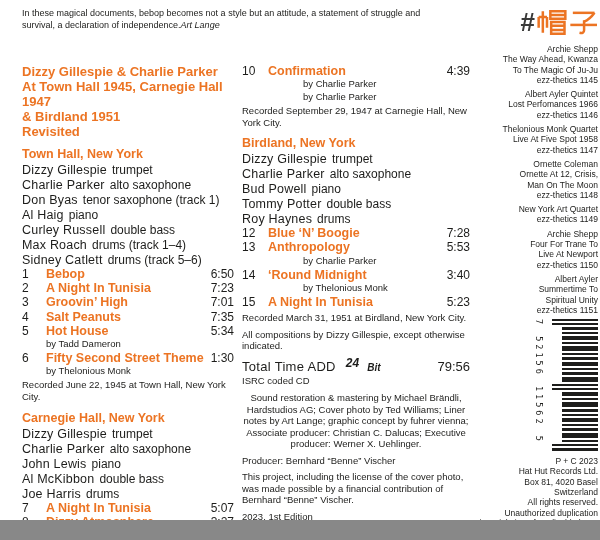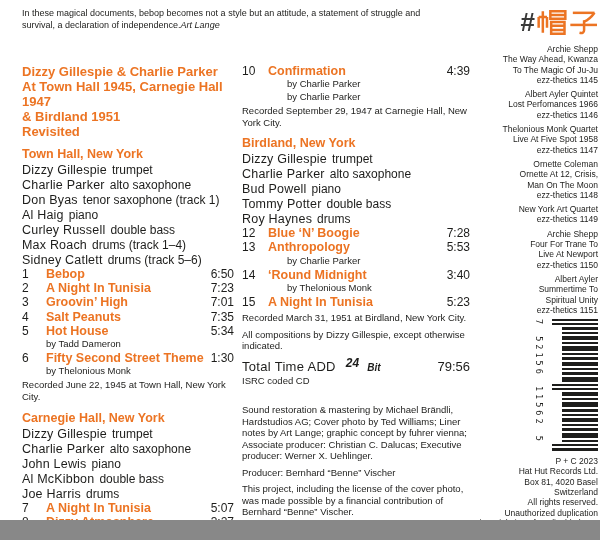--- a/index.html
+++ b/index.html
@@ -22,25 +22,25 @@
   .venue-header{color:#ec7423;font-weight:bold;font-size:12.5px;line-height:15px;margin-top:6px;}
   .prow{line-height:14px;white-space:nowrap;}
   .pname{font-size:12.5px;letter-spacing:0.2px;}
   .pinst{font-size:12px;margin-left:5px;}
   .trow{display:flex;align-items:baseline;line-height:14.2px;}
   .tnum{font-size:12px;flex:0 0 24px;}
   .col-mid .tnum{flex:0 0 26px;}
   .ttitle{color:#ec7423;font-weight:bold;font-size:12.5px;flex:1 1 auto;}
   .ttime{font-size:12px;margin-left:4px;}
   .byline{font-size:9.5px;line-height:11px;margin-left:24px;margin-bottom:2px;}
-  .col-mid .byline{margin-left:10px;padding-left:35px;}
+  .col-mid .byline{margin-left:26px;padding-left:35px;}
   .small{font-size:9.5px;line-height:11.5px;}
   .recorded{margin-top:3px;}
   .mt5{margin-top:5px;}
-  .mt6{margin-top:18px;}
+  .mt6{margin-top:6px;text-align:center;}
   
   .total-row{display:flex;align-items:baseline;margin-top:4px;}
   .tt-label{font-size:13px;letter-spacing:0.3px;}
   .bit24{margin-left:10px;font-style:italic;}
   .b24sup{font-size:12px;vertical-align:4px;font-style:italic;font-weight:bold;}
   .b24b{font-weight:bold;font-size:10px;font-style:italic;padding-left:8px;}
   .tt-time{margin-left:auto;font-size:13px;}
   
   .logo-row{display:flex;justify-content:flex-end;align-items:center;gap:1px;height:32px;margin-bottom:6px;}
   .logo-hash{font-size:26px;font-weight:600;color:#3a3a39;line-height:30px;}

